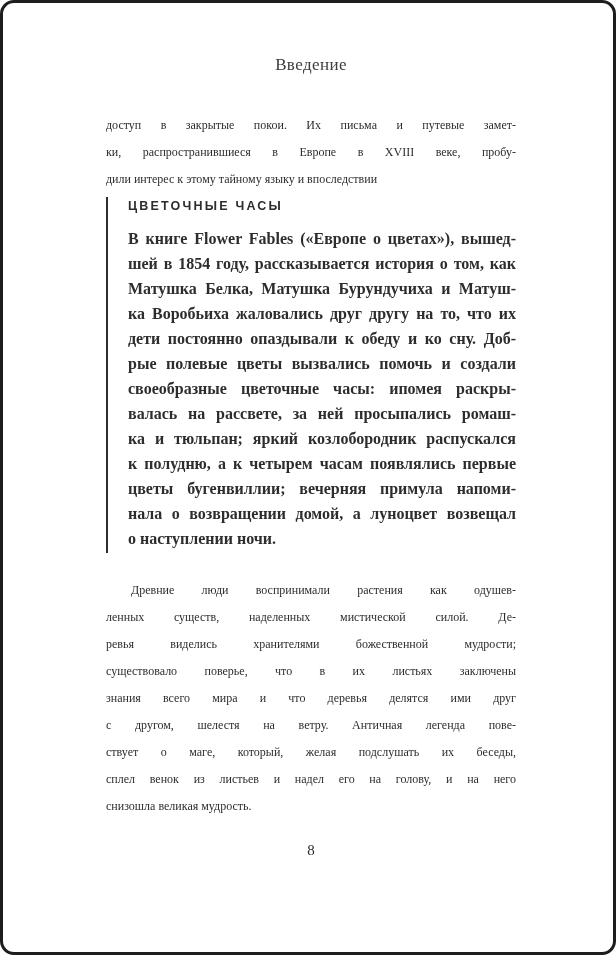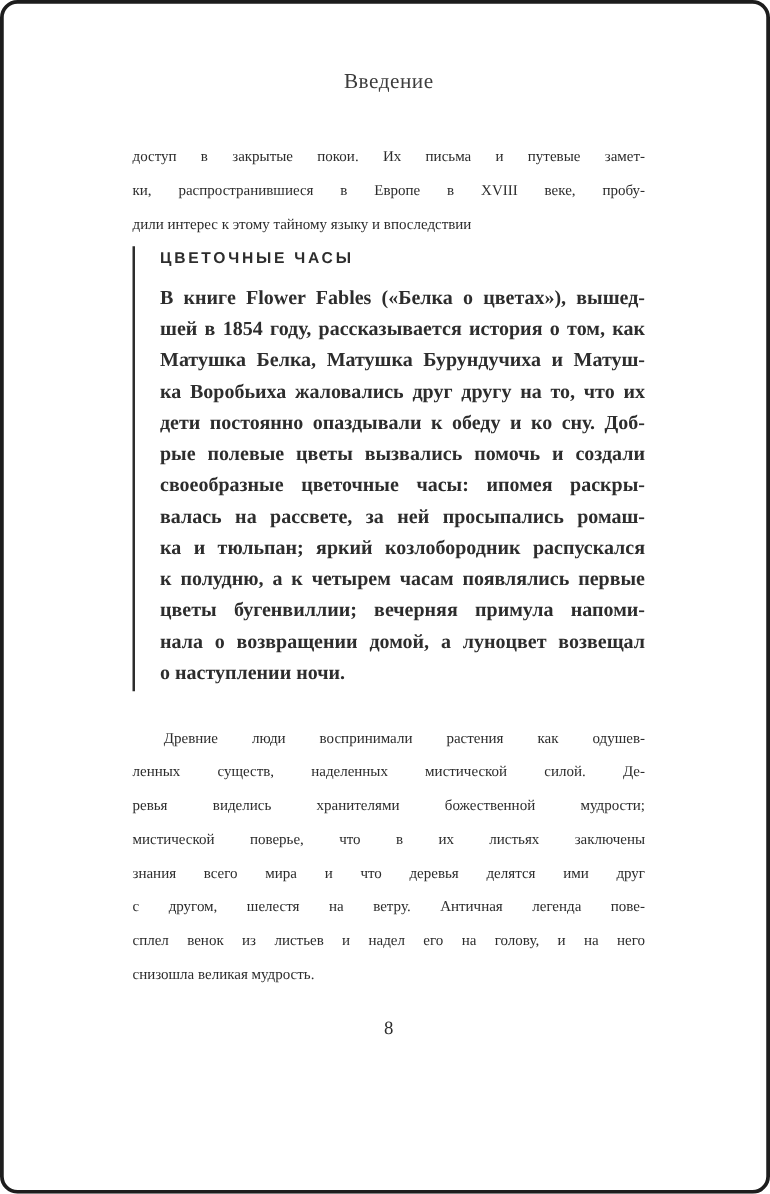--- a/index.html
+++ b/index.html
@@ -89,43 +89,44 @@
 
     <div class="para para1">
         <div class="line">доступ в закрытые покои. Их письма и путевые замет-</div>
         <div class="line">ки, распространившиеся в Европе в XVIII веке, пробу-</div>
         <div class="line">дили интерес к этому тайному языку и впоследствии</div>
       </div>
 
     <div class="callout">
       <div class="callout-heading">ЦВЕТОЧНЫЕ ЧАСЫ</div>
       <div class="callout-body">
-          <div class="line">В книге Flower Fables («Белка о цветах»), вышед-</div>
+          <div class="line">В книге Flower Fables («Европе о цветах»), вышед-</div>
           <div class="line">шей в 1854 году, рассказывается история о том, как</div>
           <div class="line">Матушка Белка, Матушка Бурундучиха и Матуш-</div>
           <div class="line">ка Воробьиха жаловались друг другу на то, что их</div>
           <div class="line">дети постоянно опаздывали к обеду и ко сну. Доб-</div>
           <div class="line">рые полевые цветы вызвались помочь и создали</div>
           <div class="line">своеобразные цветочные часы: ипомея раскры-</div>
           <div class="line">валась на рассвете, за ней просыпались ромаш-</div>
           <div class="line">ка и тюльпан; яркий козлобородник распускался</div>
           <div class="line">к полудню, а к четырем часам появлялись первые</div>
           <div class="line">цветы бугенвиллии; вечерняя примула напоми-</div>
           <div class="line">нала о возвращении домой, а луноцвет возвещал</div>
           <div class="line">о наступлении ночи.</div>
         </div>
     </div>
 
     <div class="para para2">
         <div class="line">Древние люди воспринимали растения как одушев-</div>
         <div class="line">ленных существ, наделенных мистической силой. Де-</div>
         <div class="line">ревья виделись хранителями божественной мудрости;</div>
-        <div class="line">мистической поверье, что в их листьях заключены</div>
+        <div class="line">существовало поверье, что в их листьях заключены</div>
         <div class="line">знания всего мира и что деревья делятся ими друг</div>
         <div class="line">с другом, шелестя на ветру. Античная легенда пове-</div>
+        <div class="line">ствует о маге, который, желая подслушать их беседы,</div>
         <div class="line">сплел венок из листьев и надел его на голову, и на него</div>
         <div class="line">снизошла великая мудрость.</div>
       </div>
 
   </div>
 
   <div class="page-number">8</div>
 
 </div>
 

